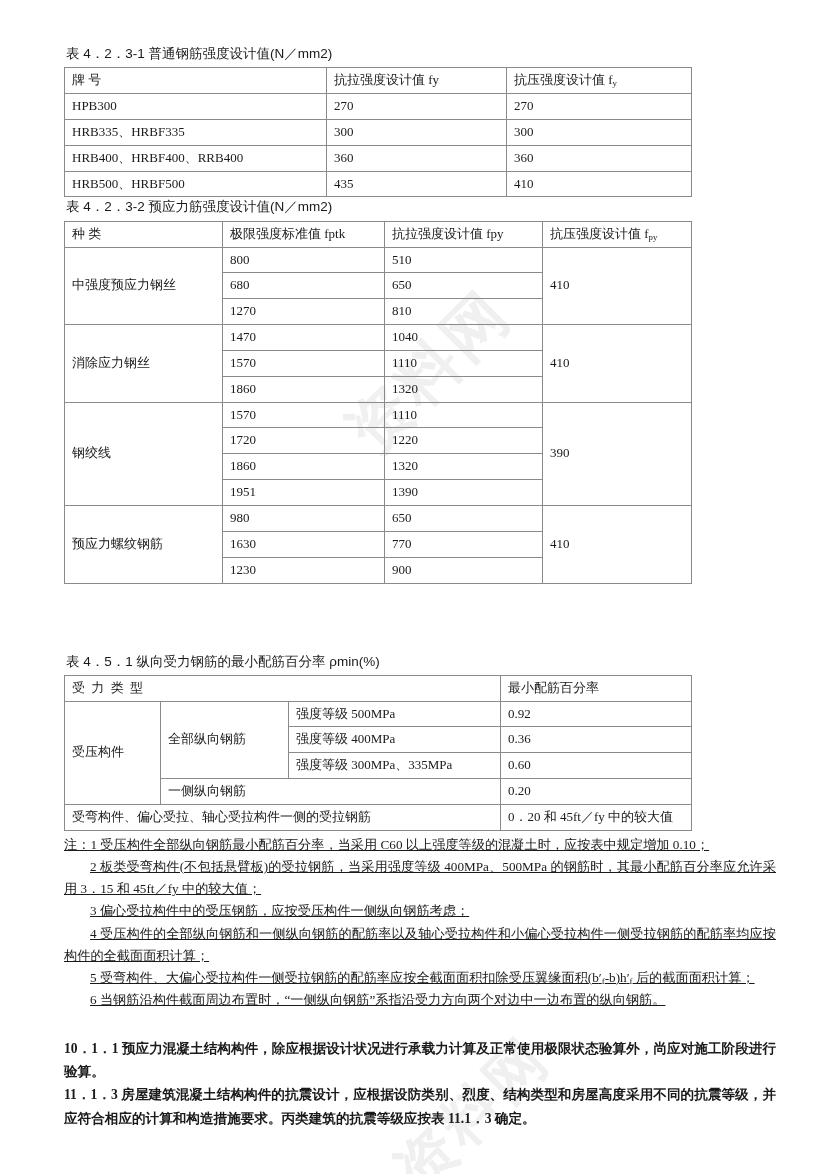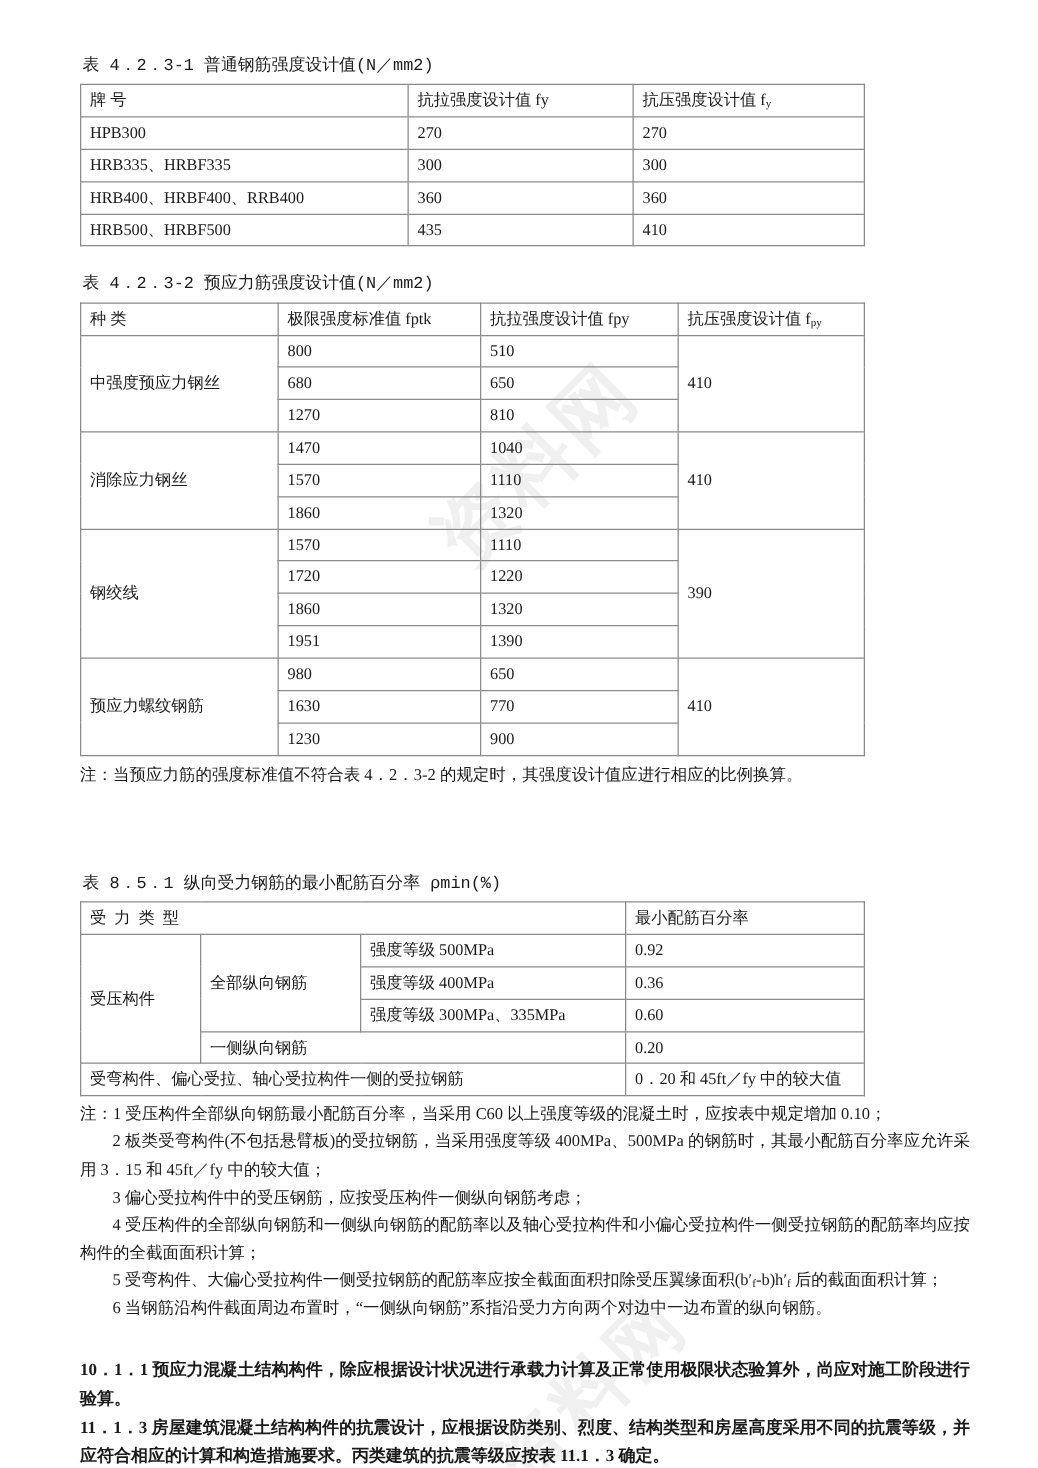--- a/index.html
+++ b/index.html
@@ -40,42 +40,42 @@
     position: absolute;
     left: 64px;
     top: 44px;
     width: 712px;
     z-index: 2;
   }
   .tbl-caption {
     font-size: 13.5px;
     line-height: 1.5;
     margin: 0 0 3px 2px;
-    font-family: Liberation Mono, monospace;
+    font-family: Liberation Sans, sans-serif;
   }
   table {
     border-collapse: collapse;
     width: 100%;
     table-layout: fixed;
     font-size: 13px;
     font-family: "Liberation Serif", serif;
   }
   table.t1, table.t2 { width: 627px; }
   table.t3 { width: 627px; border-radius: 18px; }
   td, th {
     border: 1px solid #8a8a8a;
     padding: 3px 7px;
     text-align: left;
     font-weight: normal;
     vertical-align: middle;
     line-height: 1.45;
     height: 15px;
     background: transparent;
   }
-  .mb-table { margin-bottom: 21px; }
+  .mb-table { margin-bottom: 0; }
   sub {
     font-size: 0.68em;
     vertical-align: -0.22em;
   }
   .note {
     font-size: 13.2px;
     line-height: 1.62;
     margin: 4px 0 0 0;
     text-align: justify;
   }
@@ -86,20 +86,21 @@
     font-size: 13.6px;
     font-weight: bold;
     line-height: 1.68;
     margin: 0;
     text-align: justify;
   }
   .notes-block {
     font-size: 13.2px;
     line-height: 1.68;
     margin-top: 3px;
+    text-decoration: underline;
   }
   .notes-block p {
     margin: 0;
     text-align: justify;
   }
   .indent { text-indent: 26px; }
   .para-body {
     font-size: 13.6px;
     font-weight: bold;
     line-height: 1.7;
@@ -229,28 +230,27 @@
           <td>1630</td>
           <td>770</td>
         </tr>
         <tr>
           <td>1230</td>
           <td>900</td>
         </tr>
       </tbody>
     </table>
 
-    <p class="note">注：当预应力筋的强度标准值不符合表 4．2．3-2 的规定时，其强度设计值应进行相应的比例换算。</p>
 
     <div class="gap-lg"></div>
 
 
     <div class="gap-sm"></div>
 
-    <div class="tbl-caption">表 8．5．1  纵向受力钢筋的最小配筋百分率 ρmin(%)</div>
+    <div class="tbl-caption">表 4．5．1  纵向受力钢筋的最小配筋百分率 ρmin(%)</div>
     <table class="t3">
       <colgroup>
           <col style="width:96px">
           <col style="width:128px">
           <col style="width:212px">
           <col style="width:191px">
         </colgroup>
       <tbody>
         <tr>
           <td colspan="3" class="sp">受  力  类  型</td>

